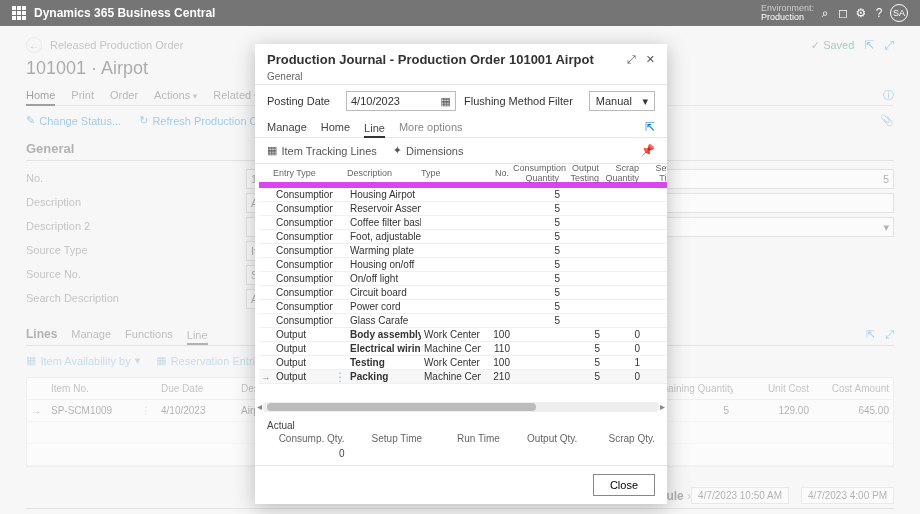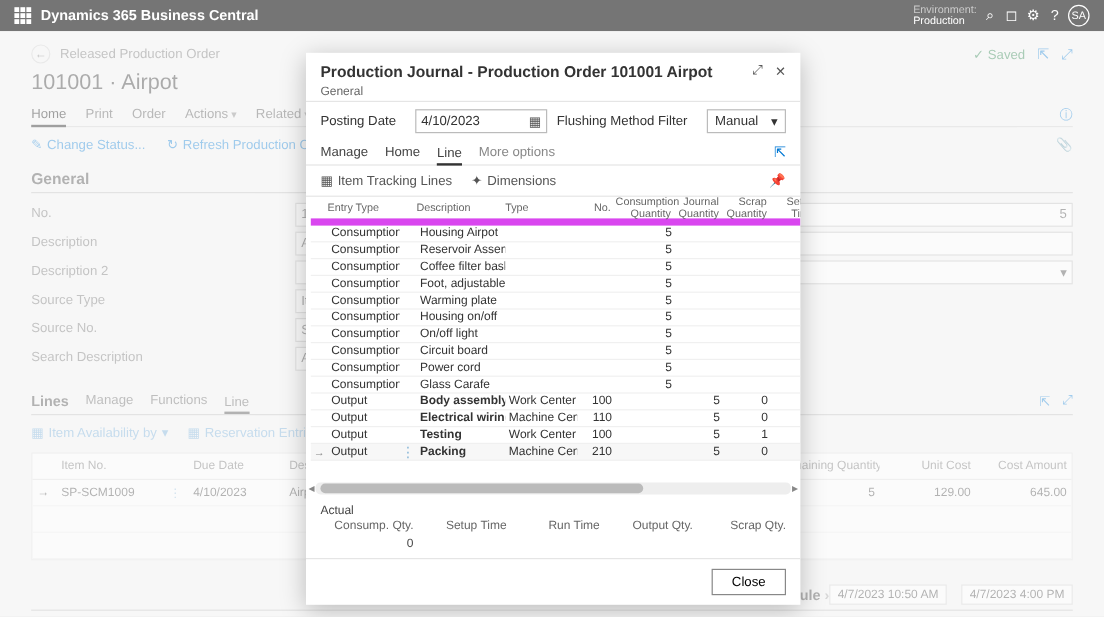--- a/index.html
+++ b/index.html
@@ -311,21 +311,21 @@
 
   <div class="grid-wrap">
     <div class="grid-head">
       <div></div>
       <div class="h2">Entry Type</div>
       <div></div>
       <div class="h2">Description</div>
       <div class="h2">Type</div>
       <div class="h2 tr">No.</div>
       <div class="h2 tr">Consumption Quantity</div>
-      <div class="h2 tr">Journal Quantity</div>
+      <div class="h2 tr">Output Testing</div>
       <div class="h2 tr">Scrap Quantity</div>
       <div class="h2 tr">Setup Time</div>
     </div>
     <div id="grid-rows">
         <div class="grid-row">
           <div class="row-arrow"></div>
           <div class="c">Consumption</div>
           <div class="row-dots"></div>
           <div class="c ">Housing Airpot</div>
           <div class="c"></div>

